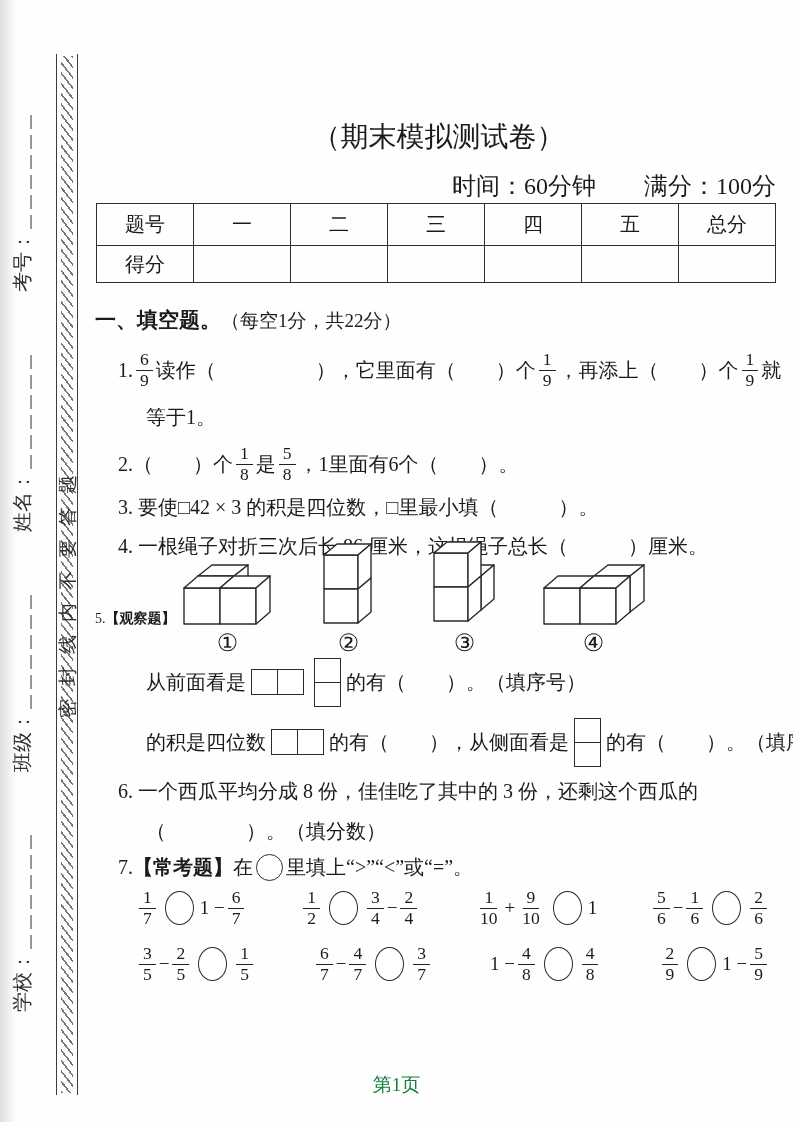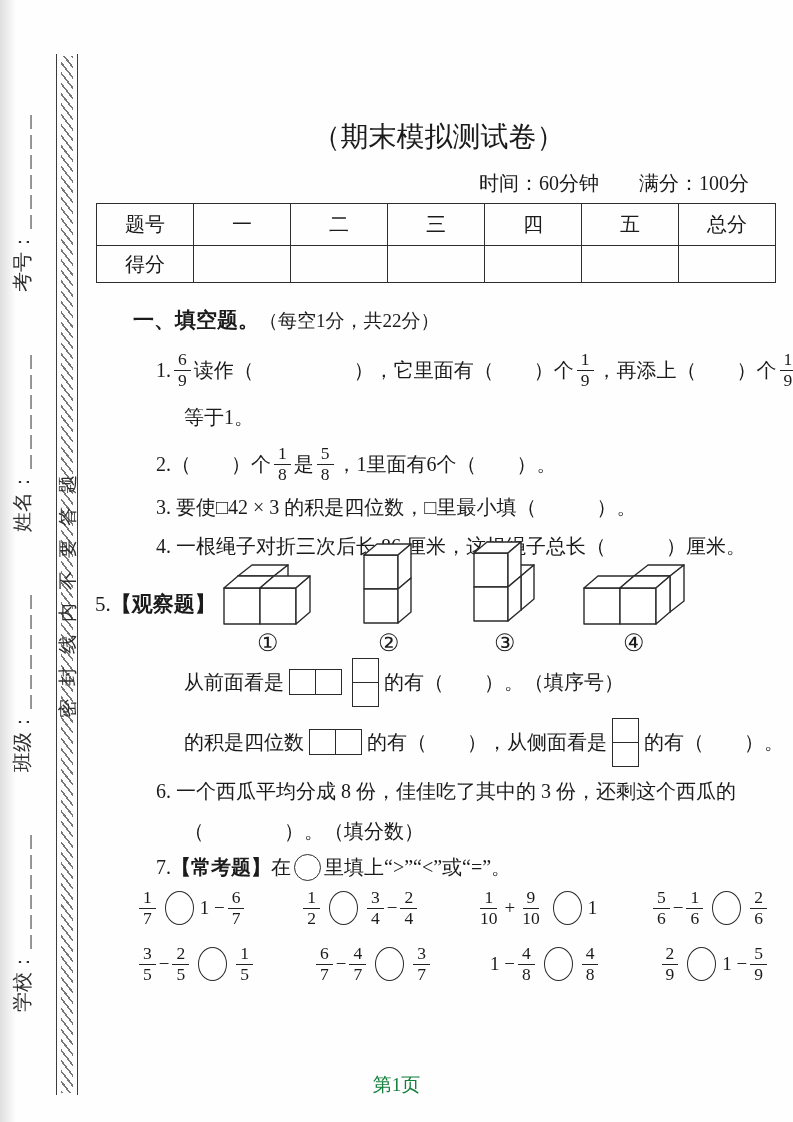--- a/index.html
+++ b/index.html
@@ -15,50 +15,50 @@
   .seal-text{position:absolute;width:370px;height:26px;left:-117px;top:577px;
         transform:rotate(-90deg);text-align:center;letter-spacing:13px;font-size:19px;
         color:#2e2e2e;line-height:26px;white-space:nowrap;}
   .side-labels{position:absolute;width:1000px;height:40px;left:-478px;top:542px;
         transform:rotate(-90deg);font-size:20px;line-height:40px;text-align:center;
         color:#2e2e2e;white-space:nowrap;}
   
   .title{position:absolute;left:92px;right:8px;top:52px;text-align:center;
         font-size:40px;font-weight:bold;letter-spacing:1px;}
   .subtitle{position:absolute;left:92px;right:8px;top:118px;text-align:center;font-size:28px;font-family:Liberation Serif, serif;}
-  .info{position:absolute;right:44px;top:170px;font-size:20px;}
+  .info{position:absolute;right:17px;top:170px;font-size:24px;}
   
   .score-table{position:absolute;left:96px;top:203px;border-collapse:collapse;border-radius:18px;}
   .score-table td{border:1.6px solid #2e2e2e;text-align:center;font-size:20px;padding:0;}
   .score-table .hd td{height:41px;}
   .score-table .sc td{height:36px;}
   .score-table td.c0{width:96px;}
   .score-table td.c{width:96px;}
   
-  .line{position:absolute;font-size:20px;white-space:nowrap;margin-left:38px;}
+  .line{position:absolute;font-size:20px;white-space:nowrap;}
   .fx{display:flex;align-items:center;}
   .b{font-weight:bold;}
   .note{font-size:19px;}
   .frac{display:inline-flex;flex-direction:column;align-items:center;line-height:1.12;
         font-size:17.5px;margin:0 3px;flex:none;}
   .frac .fn{border-bottom:1.4px solid #222;padding:0 4px;}
   .frac .fd{padding:0 4px;}
   .cmp{width:27px;height:32px;border:1.6px solid #2b2b2b;border-radius:50%;
         margin:0 6px;flex:none;background:#fff;}
   .cmp.small{width:25px;height:25px;margin:0 3px;}
   .domino-h{display:inline-flex;flex:none;margin:0 5px;}
   .domino-h i{width:25px;height:24px;border:1.4px solid #2b2b2b;background:#fff;}
   .domino-h i + i{border-left:none;}
   .domino-v{display:inline-flex;flex-direction:column;flex:none;margin:0 5px;}
   .domino-v i{width:25px;height:23px;border:1.4px solid #2b2b2b;background:#fff;}
   .domino-v i + i{border-top:none;}
   
   .figs{position:absolute;left:95px;top:556px;width:680px;height:100px;
         display:flex;align-items:flex-end;}
-  .figs .q5label{font-size:21px;margin-bottom:38px;white-space:nowrap;}
+  .figs .q5label{font-size:14px;margin-bottom:28px;white-space:nowrap;}
   .figcol{display:flex;flex-direction:column;align-items:center;flex:none;}
   .figcol .num{font-size:24px;line-height:26px;margin-top:2px;}
   .cube{stroke:#2b2b2b;stroke-width:1.4;fill:#fff;stroke-linejoin:round;}
   
   .q7row{position:absolute;left:136px;width:634px;display:flex;
         justify-content:space-between;font-size:19px;}
   .cell{display:flex;align-items:center;white-space:nowrap;}
   .footer{position:absolute;left:0;right:0;top:1072px;text-align:center;
         font-size:19px;color:#15803d;}
 </style>

